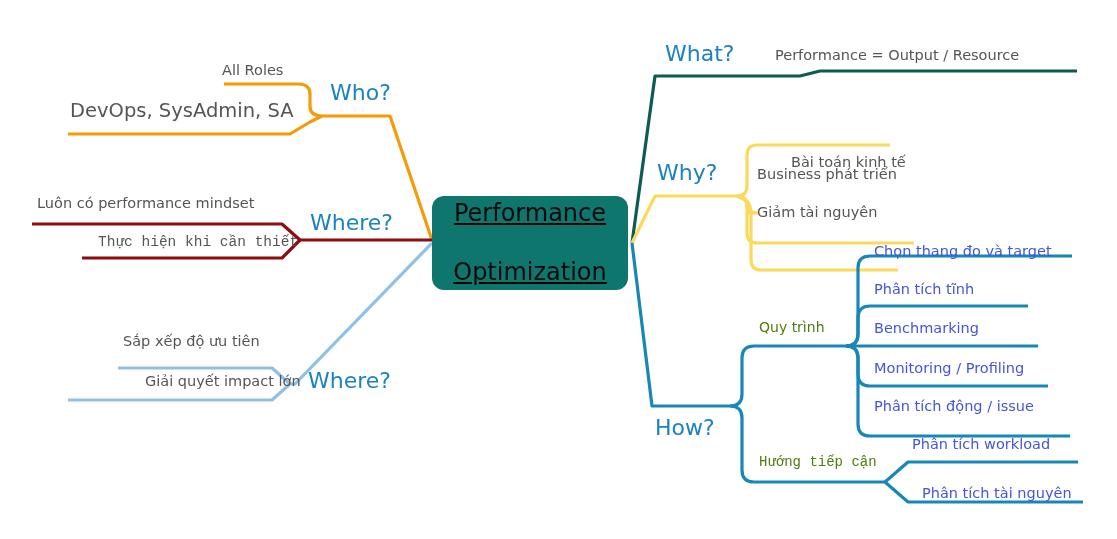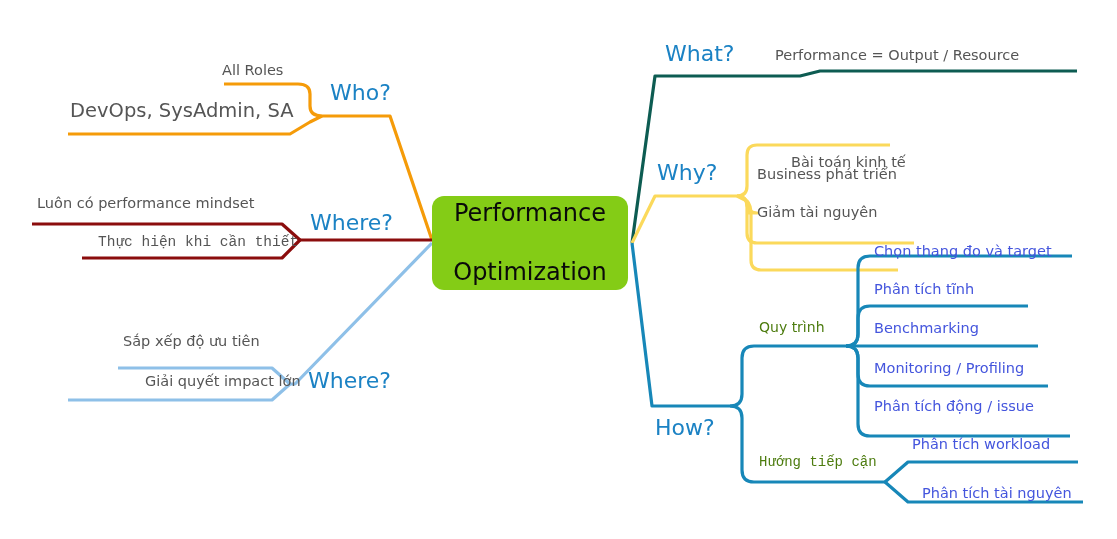--- a/index.html
+++ b/index.html
@@ -12,24 +12,25 @@
   #map{position:relative;width:1117px;height:539px;}
   svg.links{position:absolute;inset:0;width:1117px;height:539px;}
   .lbl{position:absolute;white-space:nowrap;line-height:1;}
   .q-label{font-size:22px;color:#1b82c4;}
   .leaf{font-size:14.5px;color:#555555;}
   .leaf-blue{font-size:14.5px;color:#4455dd;}
   .leaf-big{font-size:19.5px;color:#555555;}
   .mid{font-size:14px;color:#4d7c0f;}
   .center-node{
     position:absolute;
-    background:#84cc16;
+    background:#0f766e;
     border-radius:12px;
     display:flex;align-items:center;justify-content:center;
     text-align:center;
+    text-decoration:underline;
   }
   .center-node span{
     font-size:24px;color:#0a0a0a;line-height:1.22;display:block;
   }
 </style>
 </head>
 <body>
 
 <div id="map">
 

